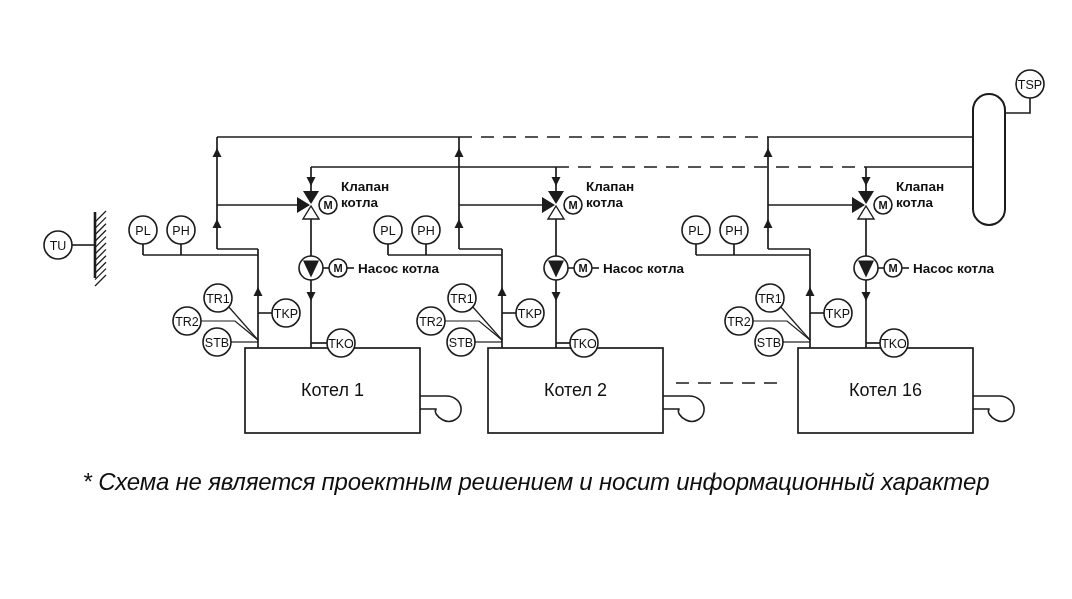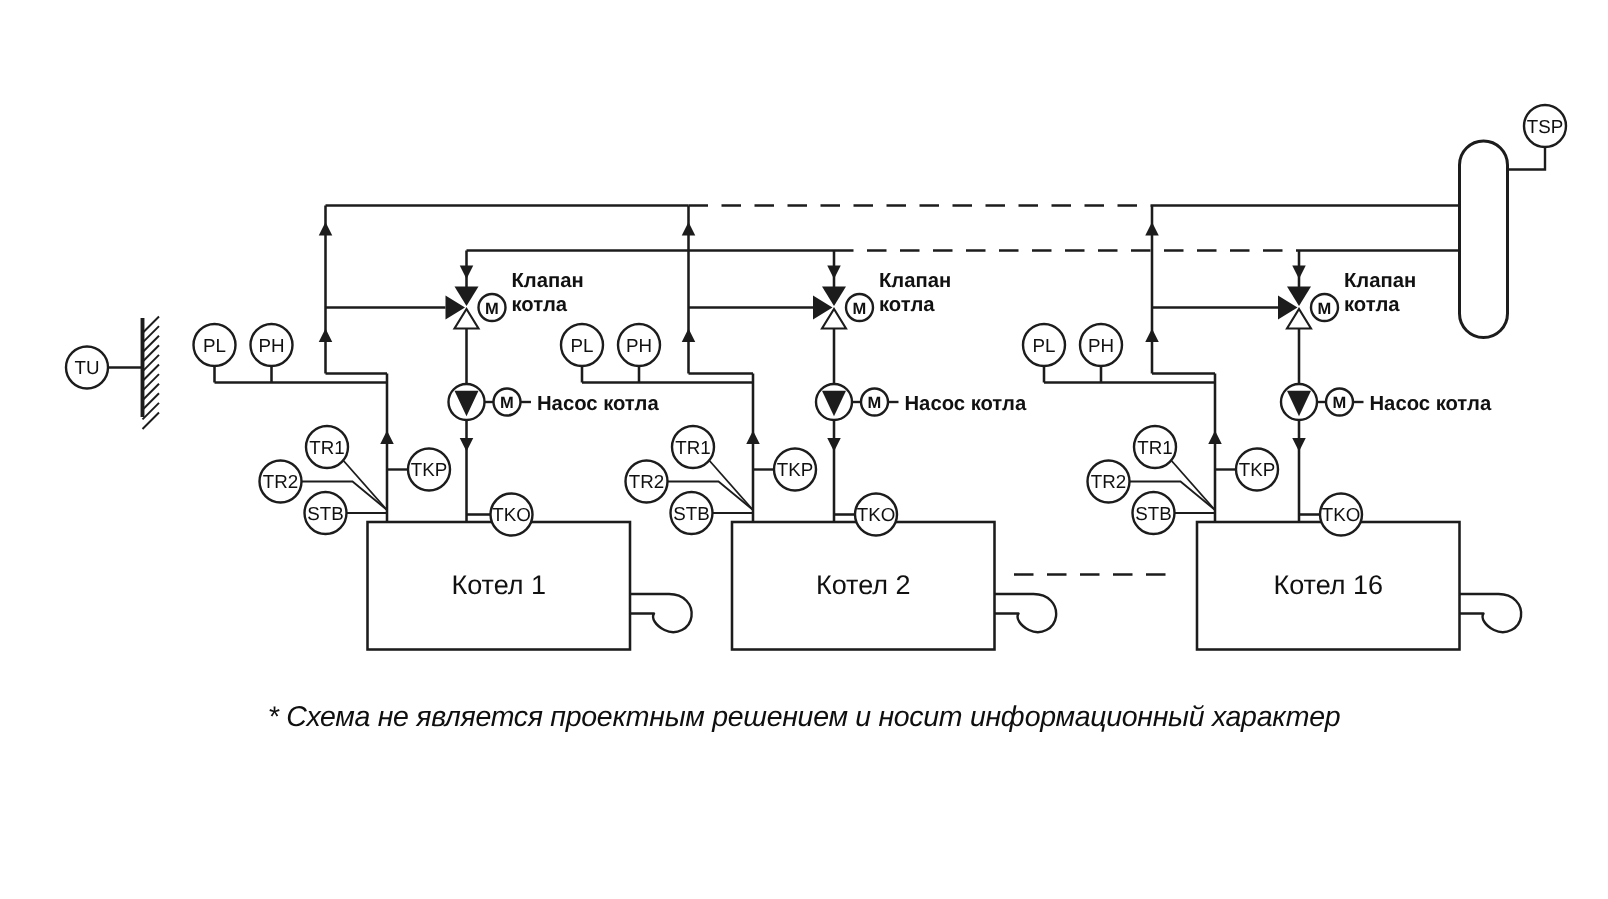--- a/index.html
+++ b/index.html
@@ -4,21 +4,21 @@
 <style>
   html,body{margin:0;padding:0;background:#fff;}
   #stage{
     position:relative;width:1072px;height:599px;background:#ffffff;overflow:hidden;
     font-family:"Liberation Sans",sans-serif;
   }
   #schematic{position:absolute;left:0;top:0;}
   #schematic text{font-family:"Liberation Sans",sans-serif;fill:#111;}
   #disclaimer{
     position:absolute;left:0;right:0;top:468px;text-align:center;
-    font-style:italic;font-size:19px;letter-spacing:-0.2px;color:#0f0f0f;
+    font-style:italic;font-size:24px;letter-spacing:-0.2px;color:#0f0f0f;
     font-family:"Liberation Sans",sans-serif;
   }
 </style>
 </head>
 <body>
 
 <div id="stage">
   <svg id="schematic" width="1072" height="599" viewBox="0 0 1072 599">
       <g>
         <line x1="217" y1="137" x2="459" y2="137" stroke="#1c1c1c" stroke-width="1.7"></line>

